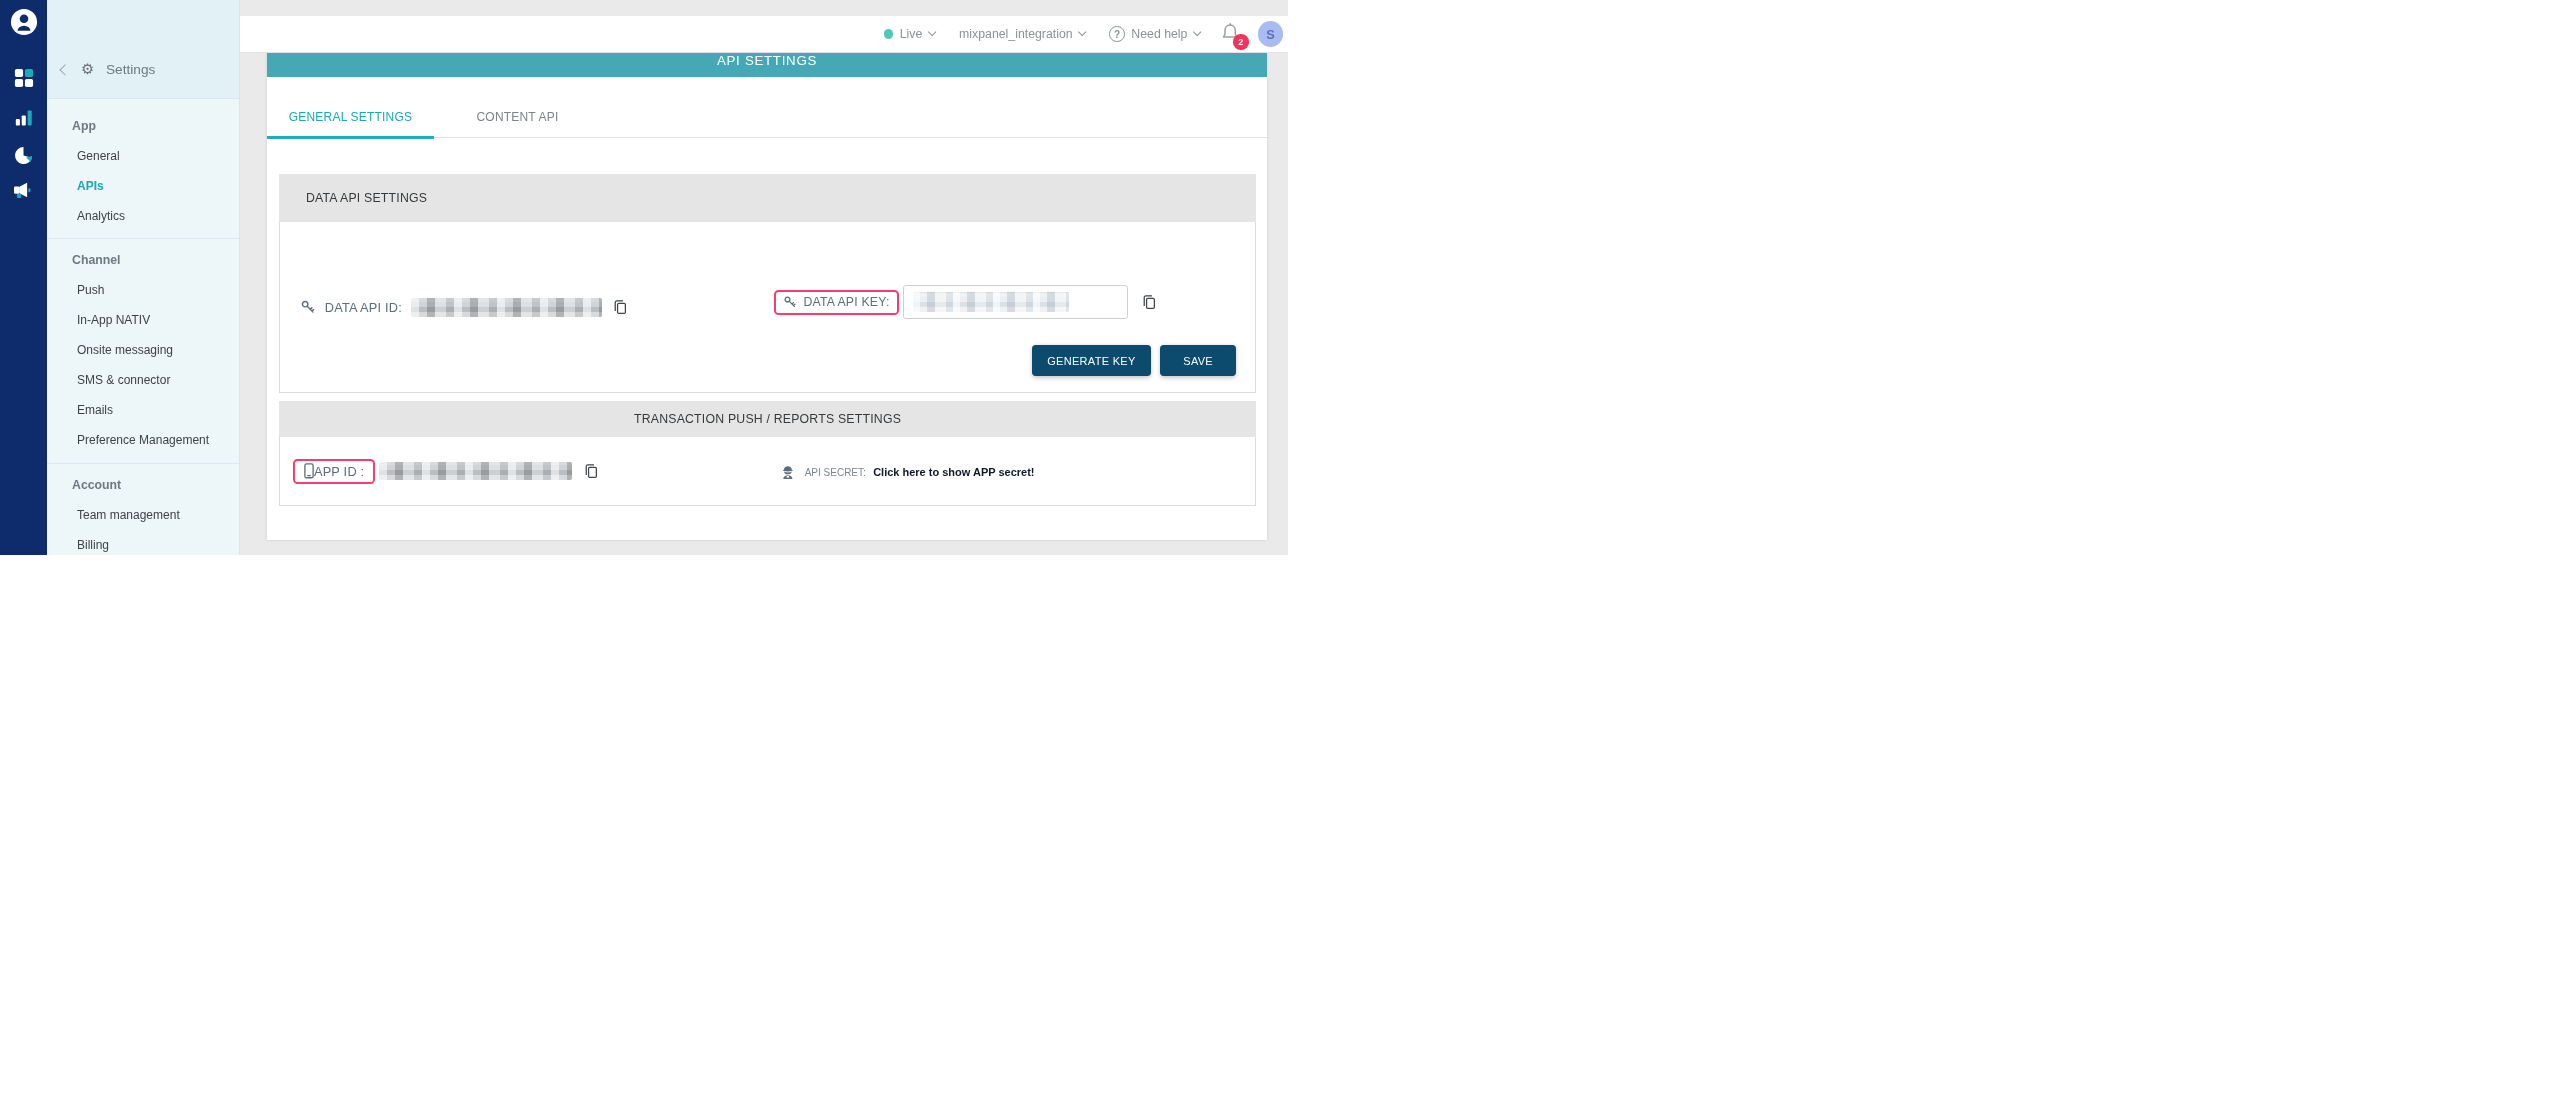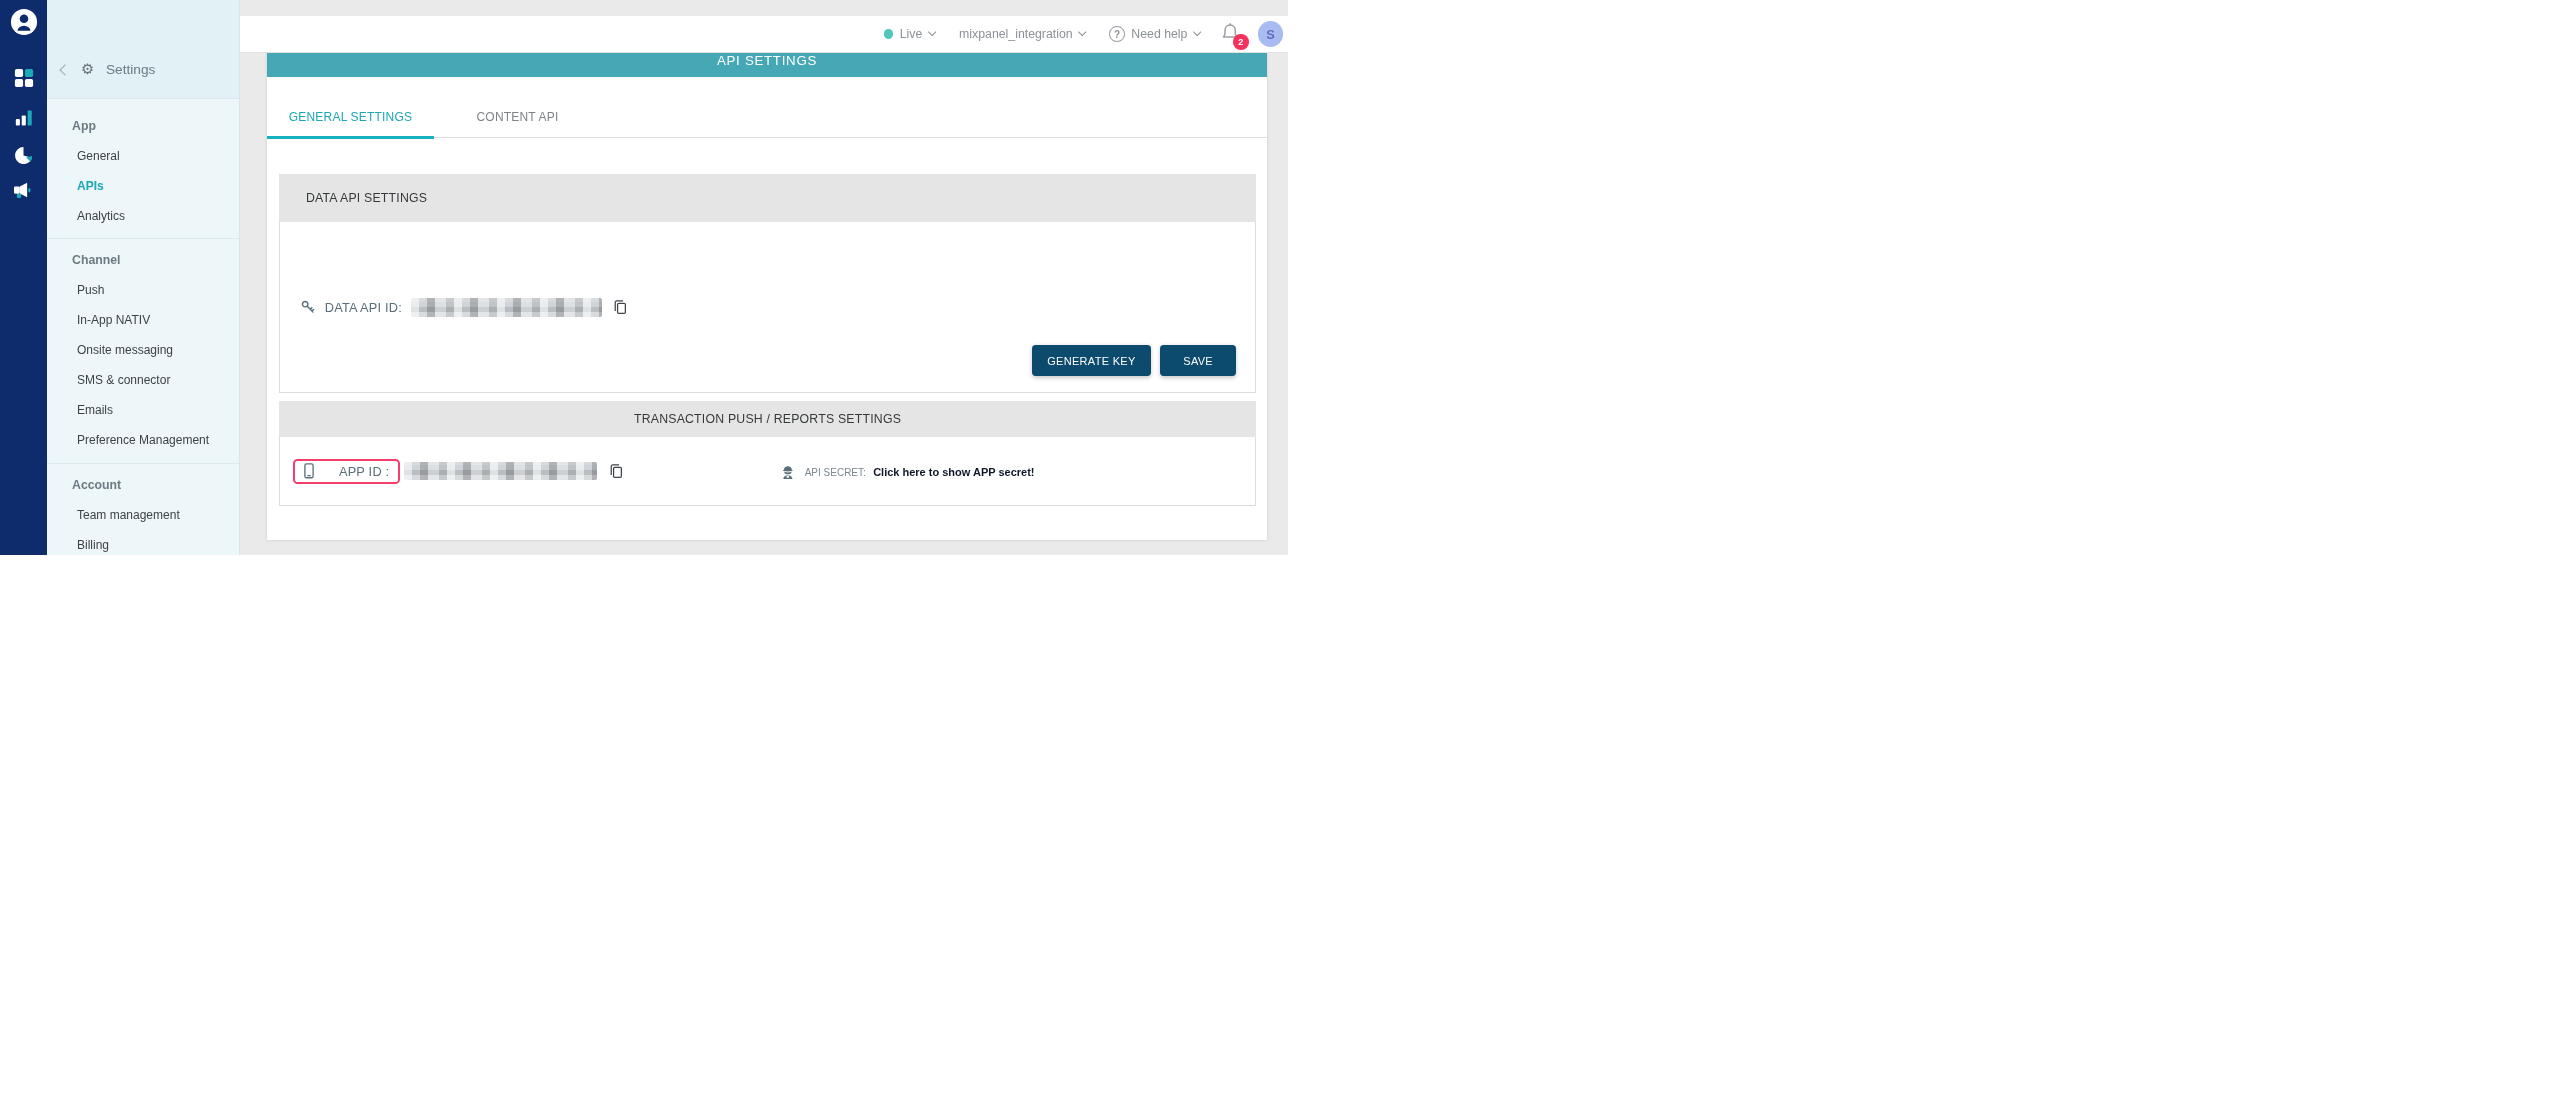--- a/index.html
+++ b/index.html
@@ -194,34 +194,52 @@
           <span class="slate-label" style="margin-left:9.1px;">DATA API ID:</span>
           <span class="mosaic" style="margin-left:9.1px;"></span>
           <span class="copy-btn" style="margin-left:11px;">
             <svg width="14.6" height="15.6" viewBox="0 0 18 20" fill="none" stroke="#3f4449" stroke-width="1.6">
               <rect x="5.5" y="5.5" width="10" height="13" rx="1.5"></rect>
               <path d="M12.5 2.5 H4.5 a2 2 0 0 0 -2 2 V15.5"></path>
             </svg>
           </span>
         </div>
 
+        <div class="key-group">
+          <div class="pink-box">
+            <svg width="13.7" height="13.7" viewBox="0 0 20 20" fill="none" stroke="#5a6f7b" stroke-width="1.9" stroke-linecap="round">
+              <circle cx="6.6" cy="6.6" r="3.5"></circle>
+              <path d="M9.3 9.3 L16.6 16.6 M13.2 13.2 l2 -2 M15.4 15.4 l2 -2"></path>
+            </svg>
+            <span class="slate-label" style="font-size:12.3px;">DATA API KEY:</span>
+          </div>
+          <div class="field">
+            <span class="mosaic light"></span>
+          </div>
+          <span class="copy-btn" style="margin-left:13.7px;">
+            <svg width="14.6" height="15.6" viewBox="0 0 18 20" fill="none" stroke="#3f4449" stroke-width="1.6">
+              <rect x="5.5" y="5.5" width="10" height="13" rx="1.5"></rect>
+              <path d="M12.5 2.5 H4.5 a2 2 0 0 0 -2 2 V15.5"></path>
+            </svg>
+          </span>
+        </div>
 
         <div class="btn-row">
           <button class="btn">GENERATE KEY</button>
           <button class="btn save">SAVE</button>
         </div>
       </div>
     </div>
 
     <div class="section" style="top:357px;">
       <div class="sec-head centered" style="height:36px;">TRANSACTION PUSH / REPORTS SETTINGS</div>
       <div class="sec-body" style="height:69px;">
 
         <div class="row-appid">
-          <div class="pink-box" style="padding:0 9.1px; gap:25px;">
+          <div class="pink-box" style="padding:0 9.1px; gap:0;">
             <svg width="10" height="15.6" viewBox="0 0 12 19" fill="none" stroke="#5a6f7b" stroke-width="1.6" stroke-linecap="round">
               <rect x="1" y="1" width="10" height="17" rx="2"></rect>
               <path d="M4.5 15.3 h3"></path>
             </svg>
             <span class="slate-label">APP ID :</span>
           </div>
           <span class="mosaic" style="margin-left:3.7px; width:193px; height:18.3px;"></span>
           <span class="copy-btn" style="margin-left:12px;">
             <svg width="14.6" height="15.6" viewBox="0 0 18 20" fill="none" stroke="#3f4449" stroke-width="1.6">
               <rect x="5.5" y="5.5" width="10" height="13" rx="1.5"></rect>

